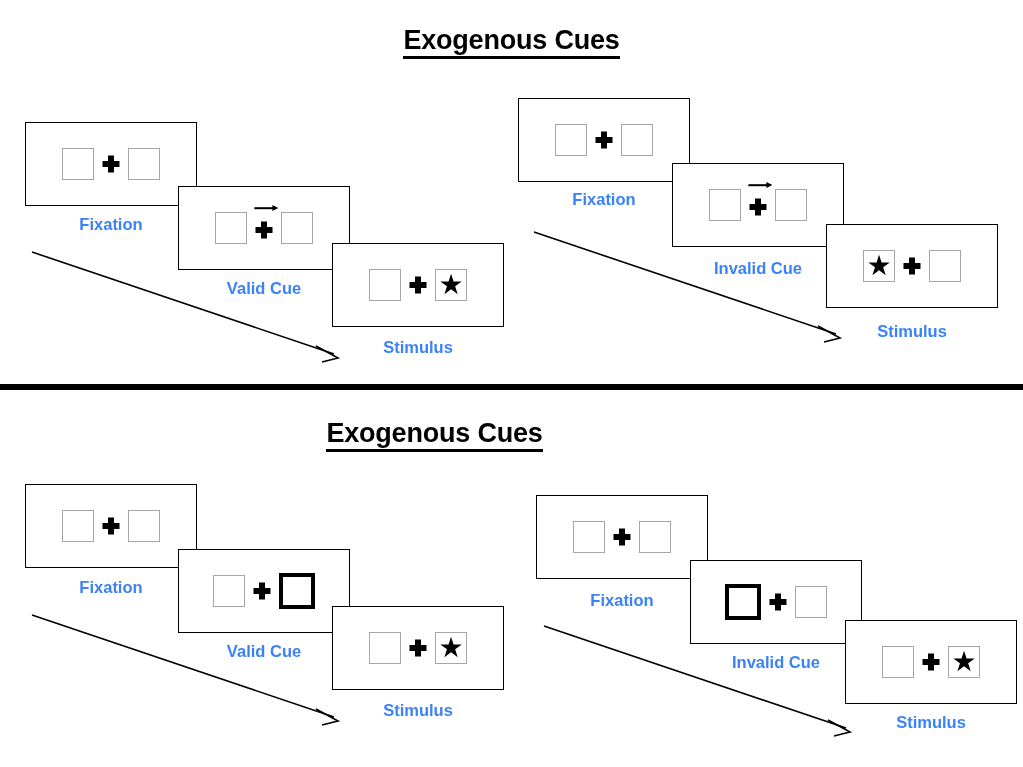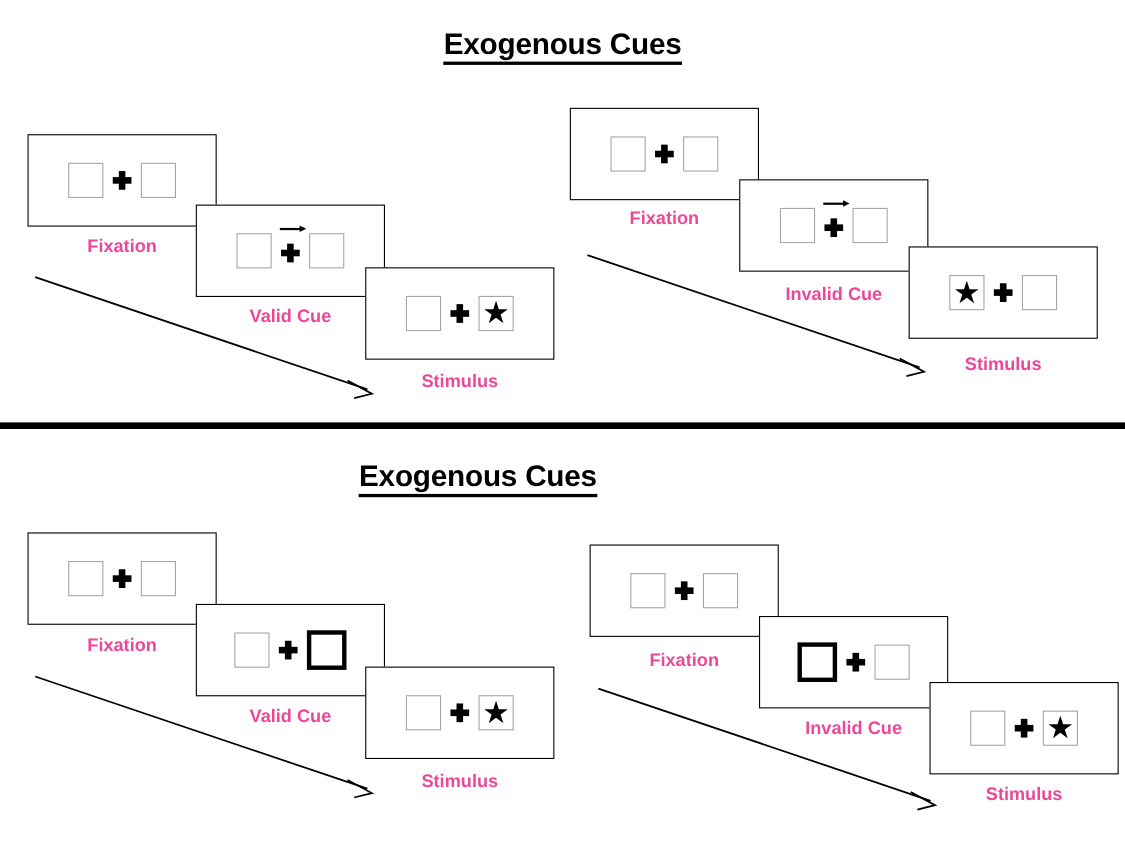--- a/index.html
+++ b/index.html
@@ -106,21 +106,21 @@
     border-bottom:3.4px solid transparent;
     border-left:6px solid #000;
     transform:translateY(-50%);
   }
 
   
   .caption{
     position:absolute;
     font-size:16.5px;
     font-weight:bold;
-    color:#ec4899;
+    color:#3b82f6;
     white-space:nowrap;
     text-align:center;
   }
 
   
   .seq-arrow{position:absolute;pointer-events:none;}
   .seq-arrow svg{display:block;overflow:visible;}
 </style>
 </head>
 <body>

